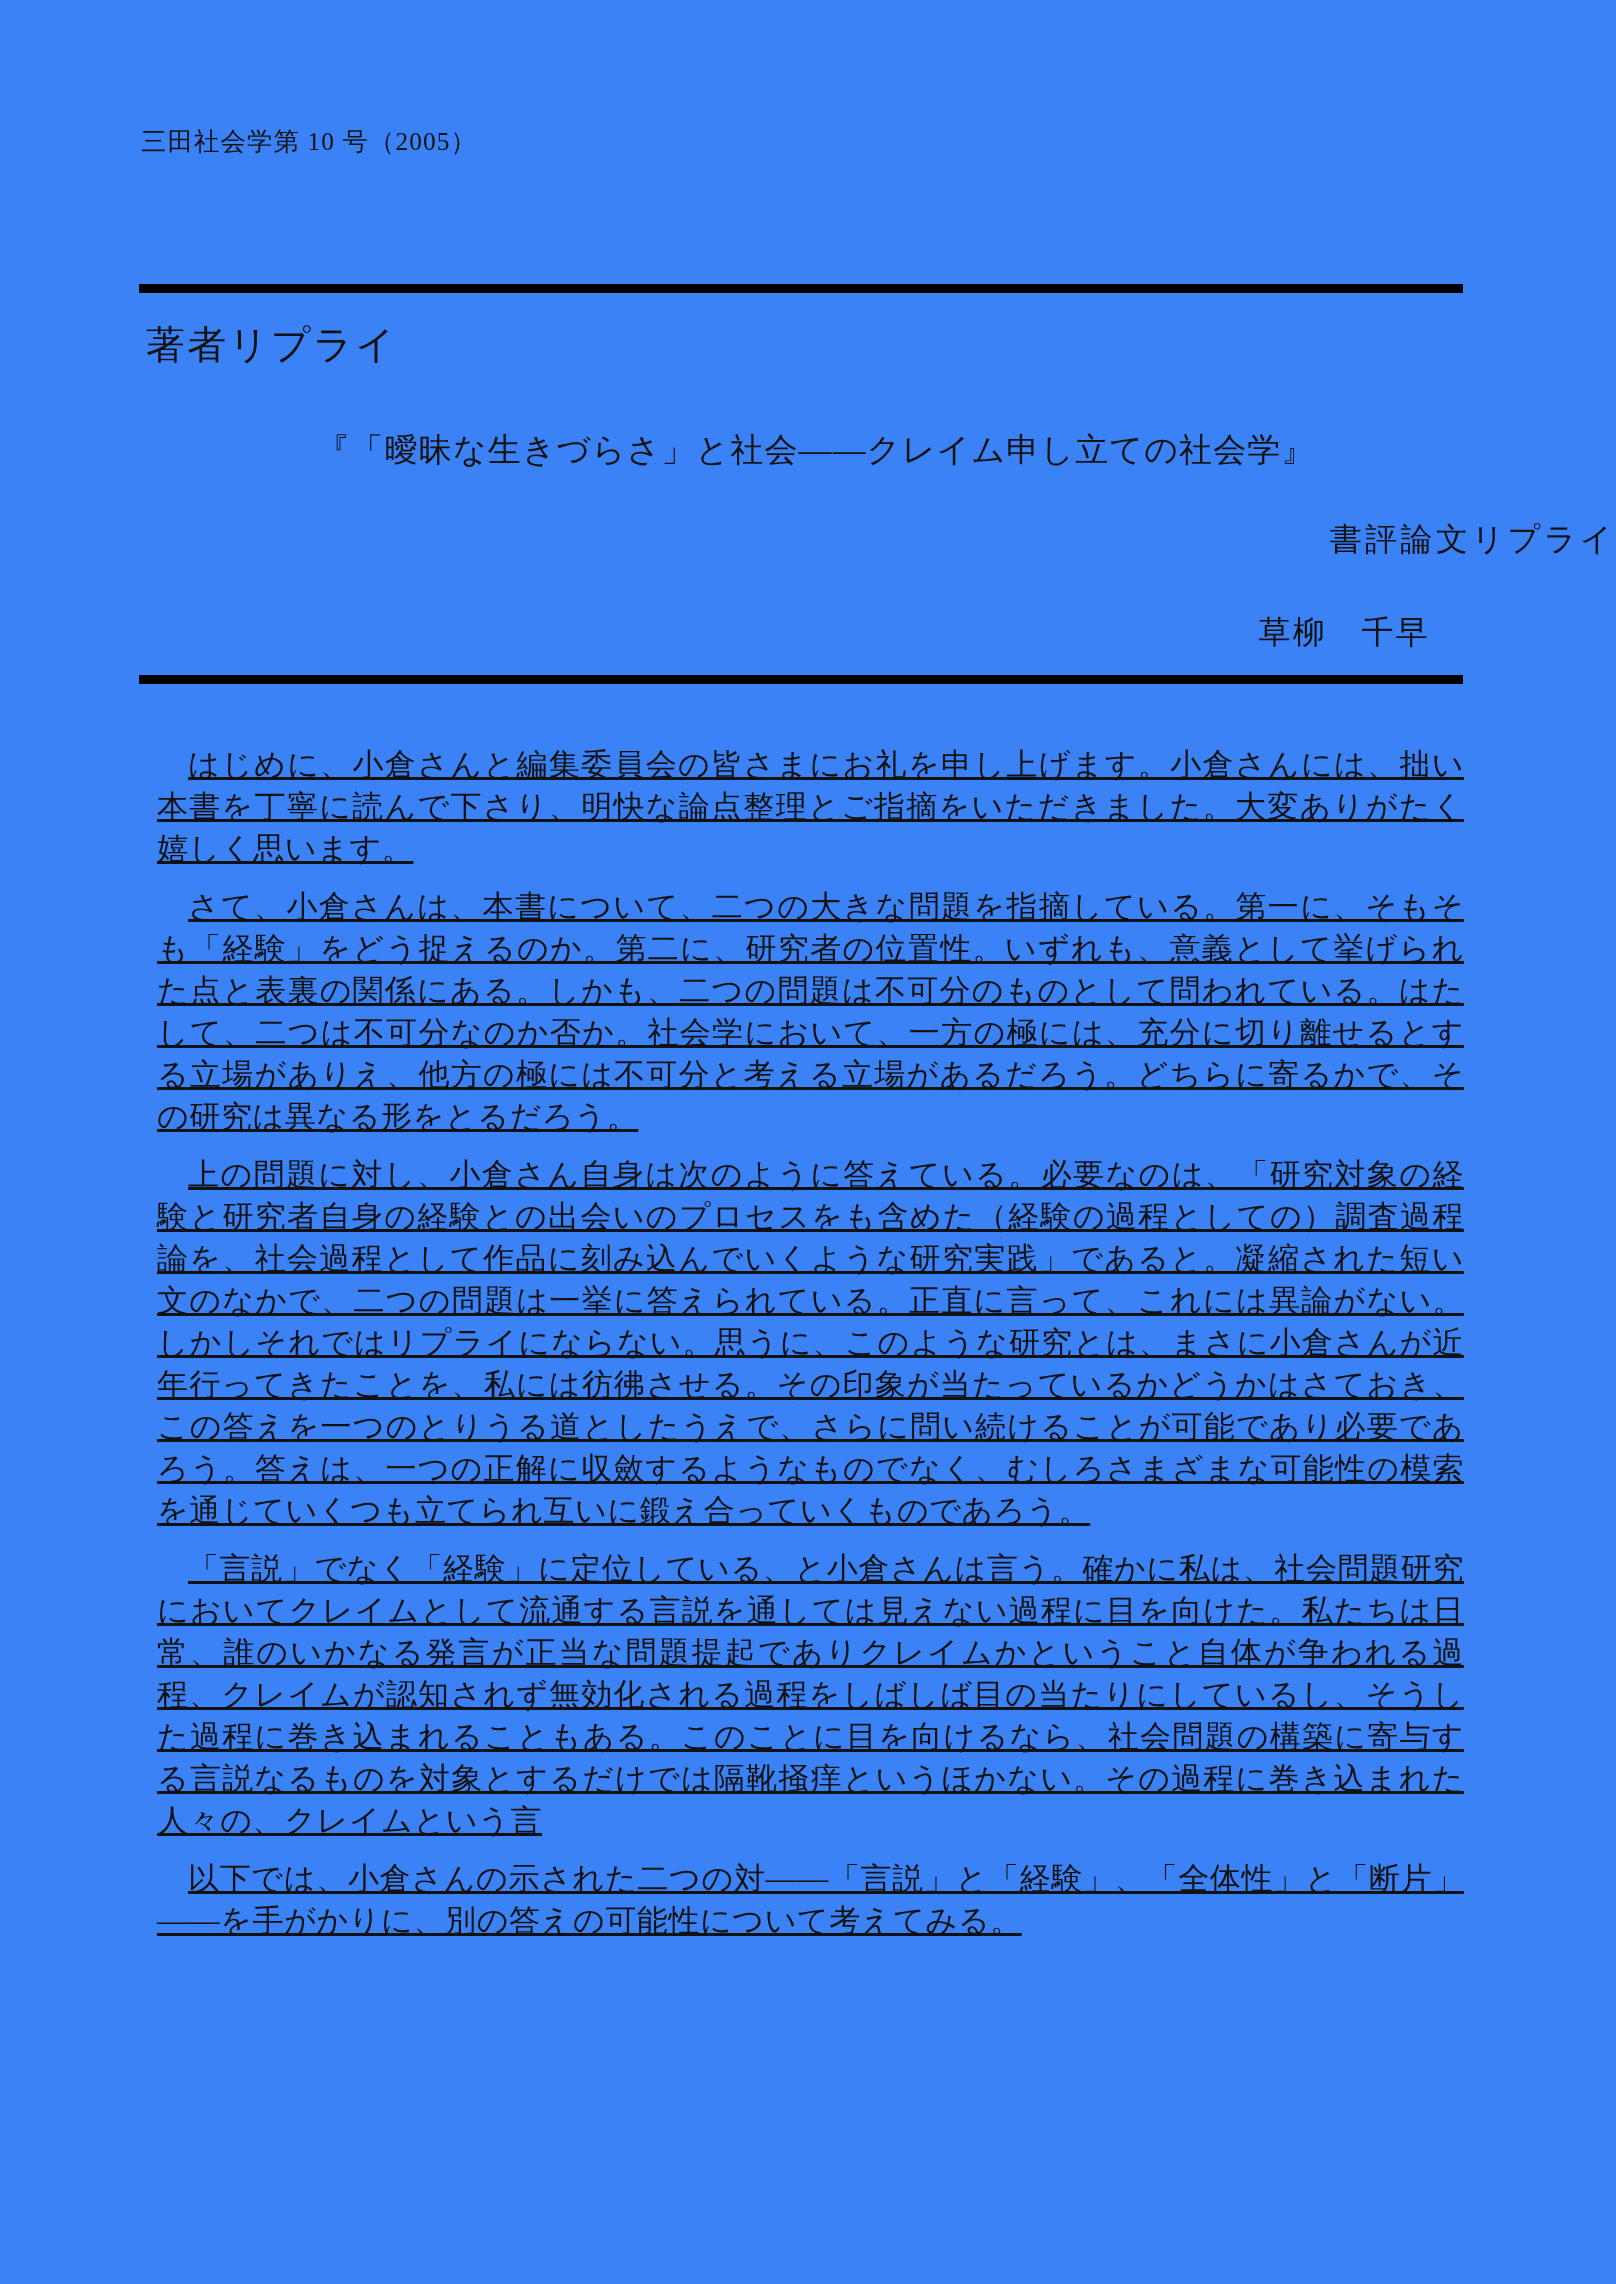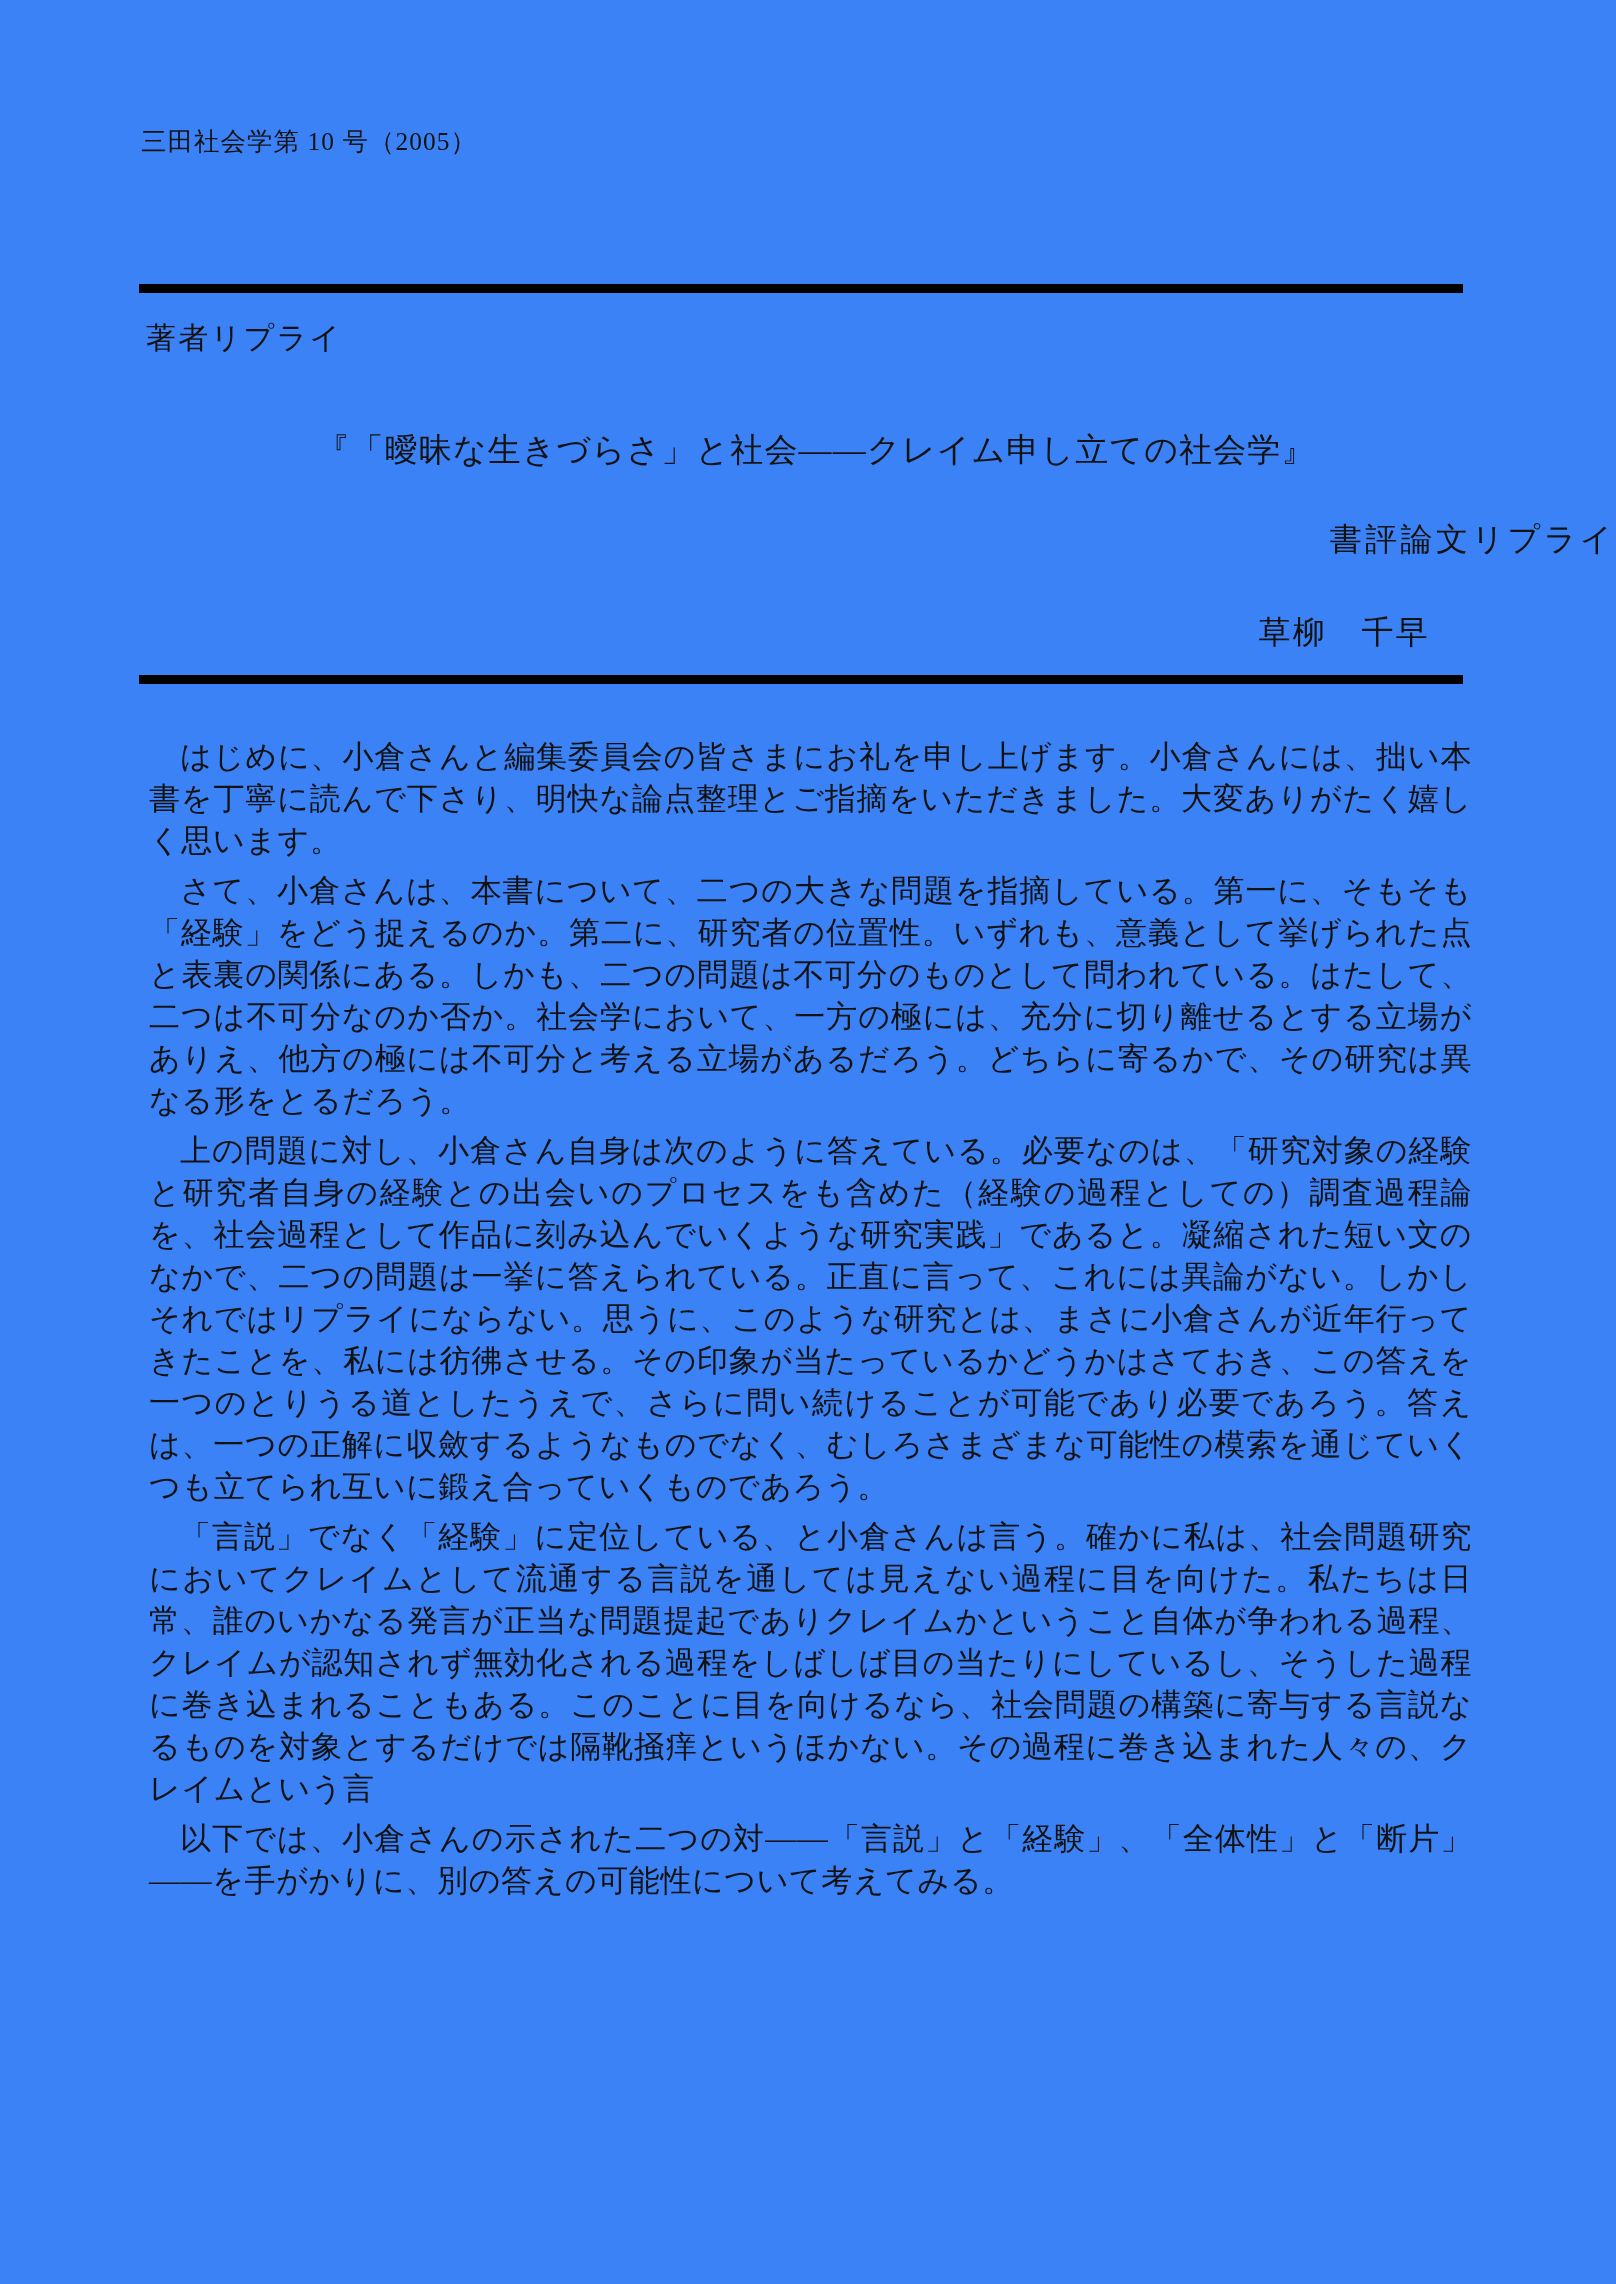--- a/index.html
+++ b/index.html
@@ -30,21 +30,21 @@
     width: 1324px;
     height: 8.5px;
     background: #000000;
   }
   .rule-top { top: 284px; }
   .rule-bottom { top: 675px; }
   .section-label {
     position: absolute;
     left: 146px;
     top: 318px;
-    font-size: 30px;
+    font-size: 39px;
     letter-spacing: 2.3px;
     white-space: nowrap;
   }
   .article-title {
     position: absolute;
     left: 0;
     right: 0;
     top: 428px;
     text-align: center;
     font-size: 33px;
@@ -75,22 +75,23 @@
     left: 141px;
     right: 136px;
     top: 728px;
     font-size: 31px;
     line-height: 42px;
     text-align: justify;
     text-justify: inter-ideograph;
     letter-spacing: 0.6px;
   }
   .body-text p {
-    margin: 8px;
+    margin: 16px;
     text-indent: 1em;
+    text-decoration: underline;
   }
   .page-number {
     position: absolute;
     left: 0;
     right: 0;
     top: 2215px;
     text-align: center;
     font-size: 27px;
   }
 </style>

